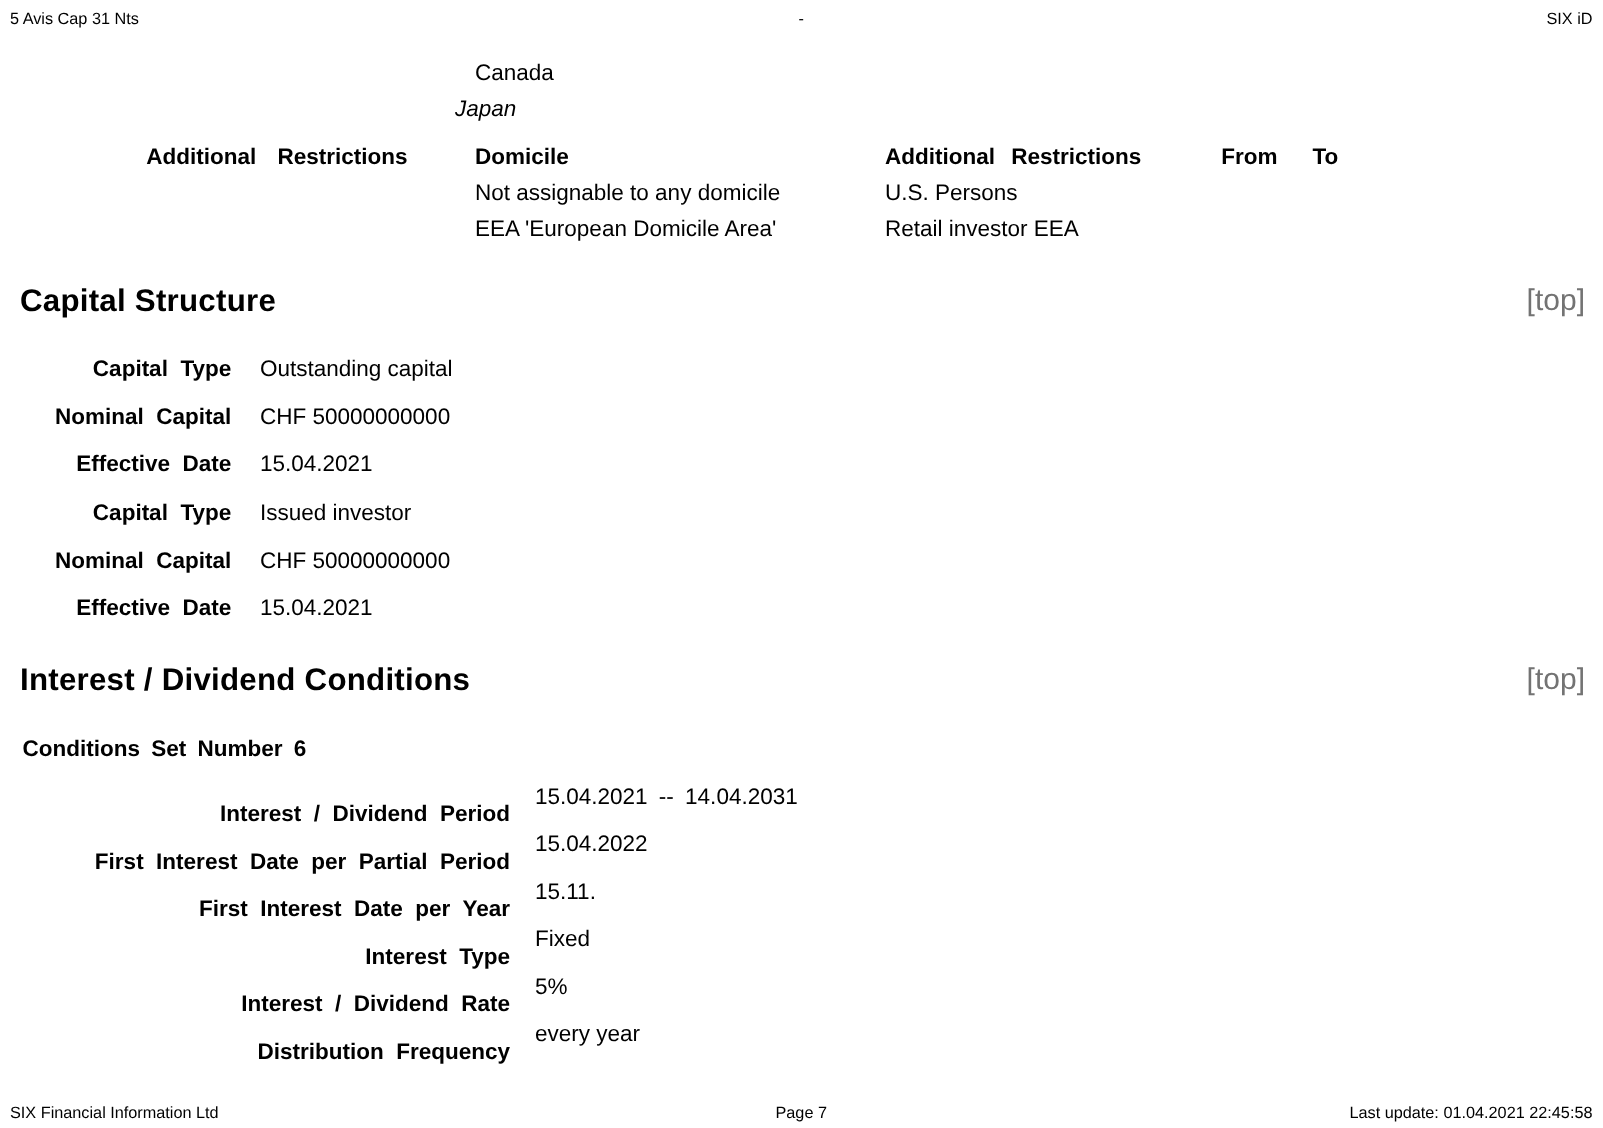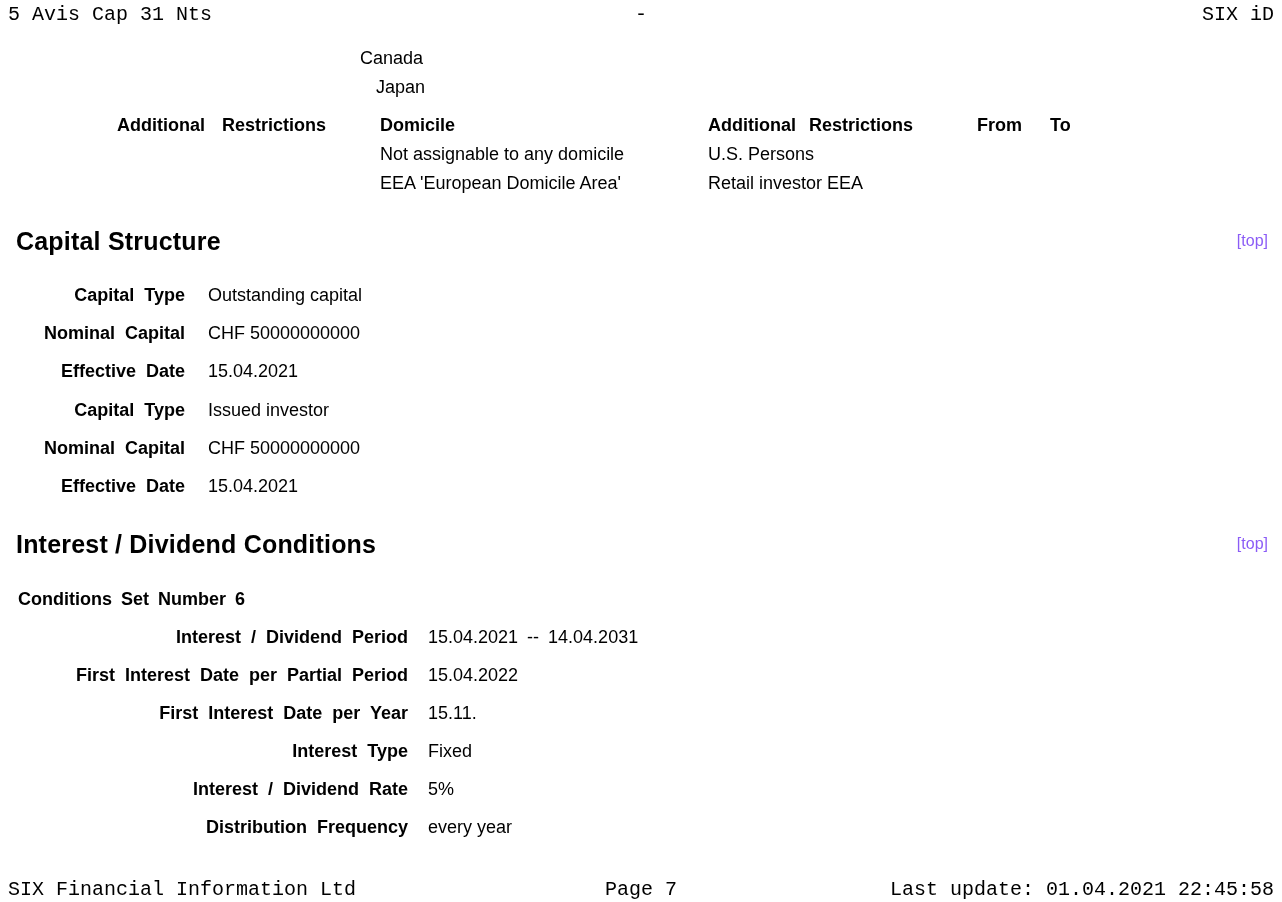--- a/index.html
+++ b/index.html
@@ -8,44 +8,44 @@
     width: 1282px; height: 902px;
     font-family: "Liberation Sans", sans-serif;
     color: #000000;
     position: relative;
     overflow: hidden;
   }
   .page { position: absolute; inset: 0; background: #ffffff; }
   .abs { position: absolute; white-space: nowrap; }
   .sans { font-size: 18px; line-height: 22px; }
   .bold { font-weight: bold; }
-  .serif { font-family: Liberation Mono, monospace; font-size: 20px; line-height: 18px; }
+  .serif { font-family: Liberation Sans, sans-serif; font-size: 13px; line-height: 18px; }
   .heading { font-size: 25px; line-height: 28px; font-weight: bold; letter-spacing: 0.2px; }
   .label-col-cap { left: 0; width: 185px; text-align: right; word-spacing: 5px; }
-  .label-col-int { left: 0; width: 408px; text-align: right; word-spacing: 5px; }
+  .label-col-int { left: 0; width: 408px; text-align: right; word-spacing: 5px; margin-top: 14px; }
   .ws4  { word-spacing: 4px; }
   .ws8  { word-spacing: 8px; }
   .ws12 { word-spacing: 12px; }
   .center-x { left: 50%; transform: translateX(-50%); }
-  .top-link { font-size: 16px; line-height: 22px; font-weight: normal; text-decoration: none; color: #8b5cf6; cursor: pointer; }
+  .top-link { font-size: 24px; line-height: 22px; font-weight: normal; text-decoration: none; color: #737373; cursor: pointer; }
 </style>
 </head>
 <body>
 
 <div class="page">
 
   <div>
     <span class="abs serif" style="left:8px; top:6px;">5 Avis Cap 31 Nts</span>
     <span class="abs serif center-x" style="top:6px;">-</span>
     <span class="abs serif" style="right:8px; top:6px;">SIX iD</span>
   </div>
 
   <div>
-    <span class="abs sans" style="left:360px; top:47px;">Canada</span>
-    <span class="abs sans" style="left:376px; top:76px;">Japan</span>
+    <span class="abs sans" style="left:380px; top:47px;">Canada</span>
+    <span class="abs sans" style="left:364px; top:76px;font-style:italic;">Japan</span>
 
     <span class="abs sans bold ws12" style="left:117px; top:114px;">Additional Restrictions</span>
     <span class="abs sans bold" style="left:380px; top:114px;">Domicile</span>
     <span class="abs sans bold ws8" style="left:708px; top:114px;">Additional Restrictions</span>
     <span class="abs sans bold" style="left:977px; top:114px;">From</span>
     <span class="abs sans bold" style="left:1050px; top:114px;">To</span>
 
     <span class="abs sans" style="left:380px; top:143px;">Not assignable to any domicile</span>
     <span class="abs sans" style="left:708px; top:143px;">U.S. Persons</span>
     <span class="abs sans" style="left:380px; top:172px;">EEA 'European Domicile Area'</span>

